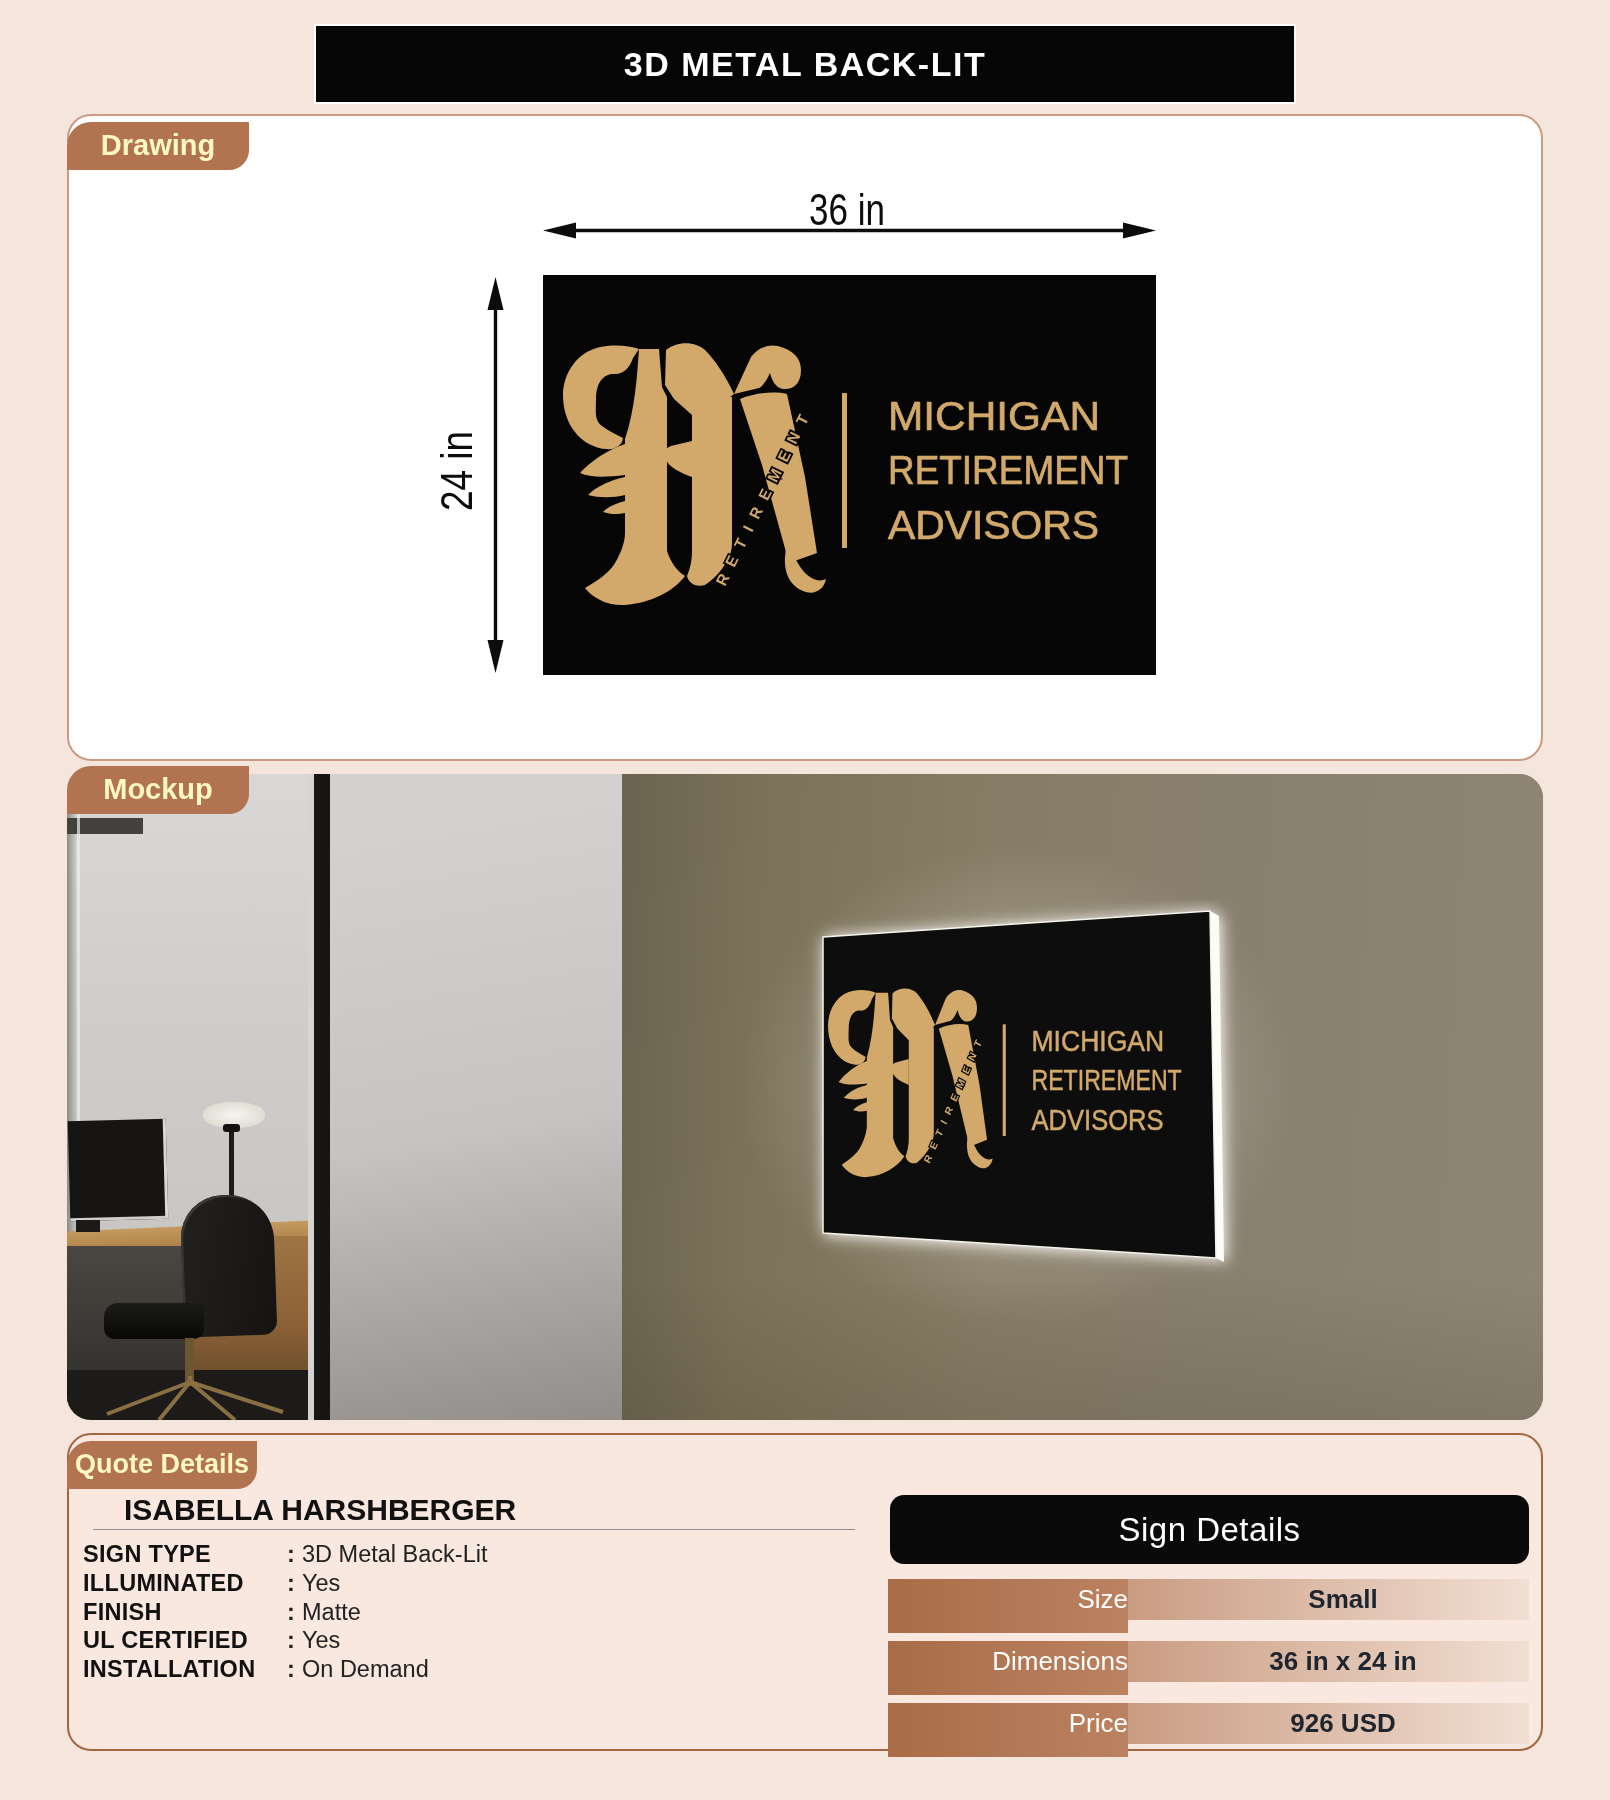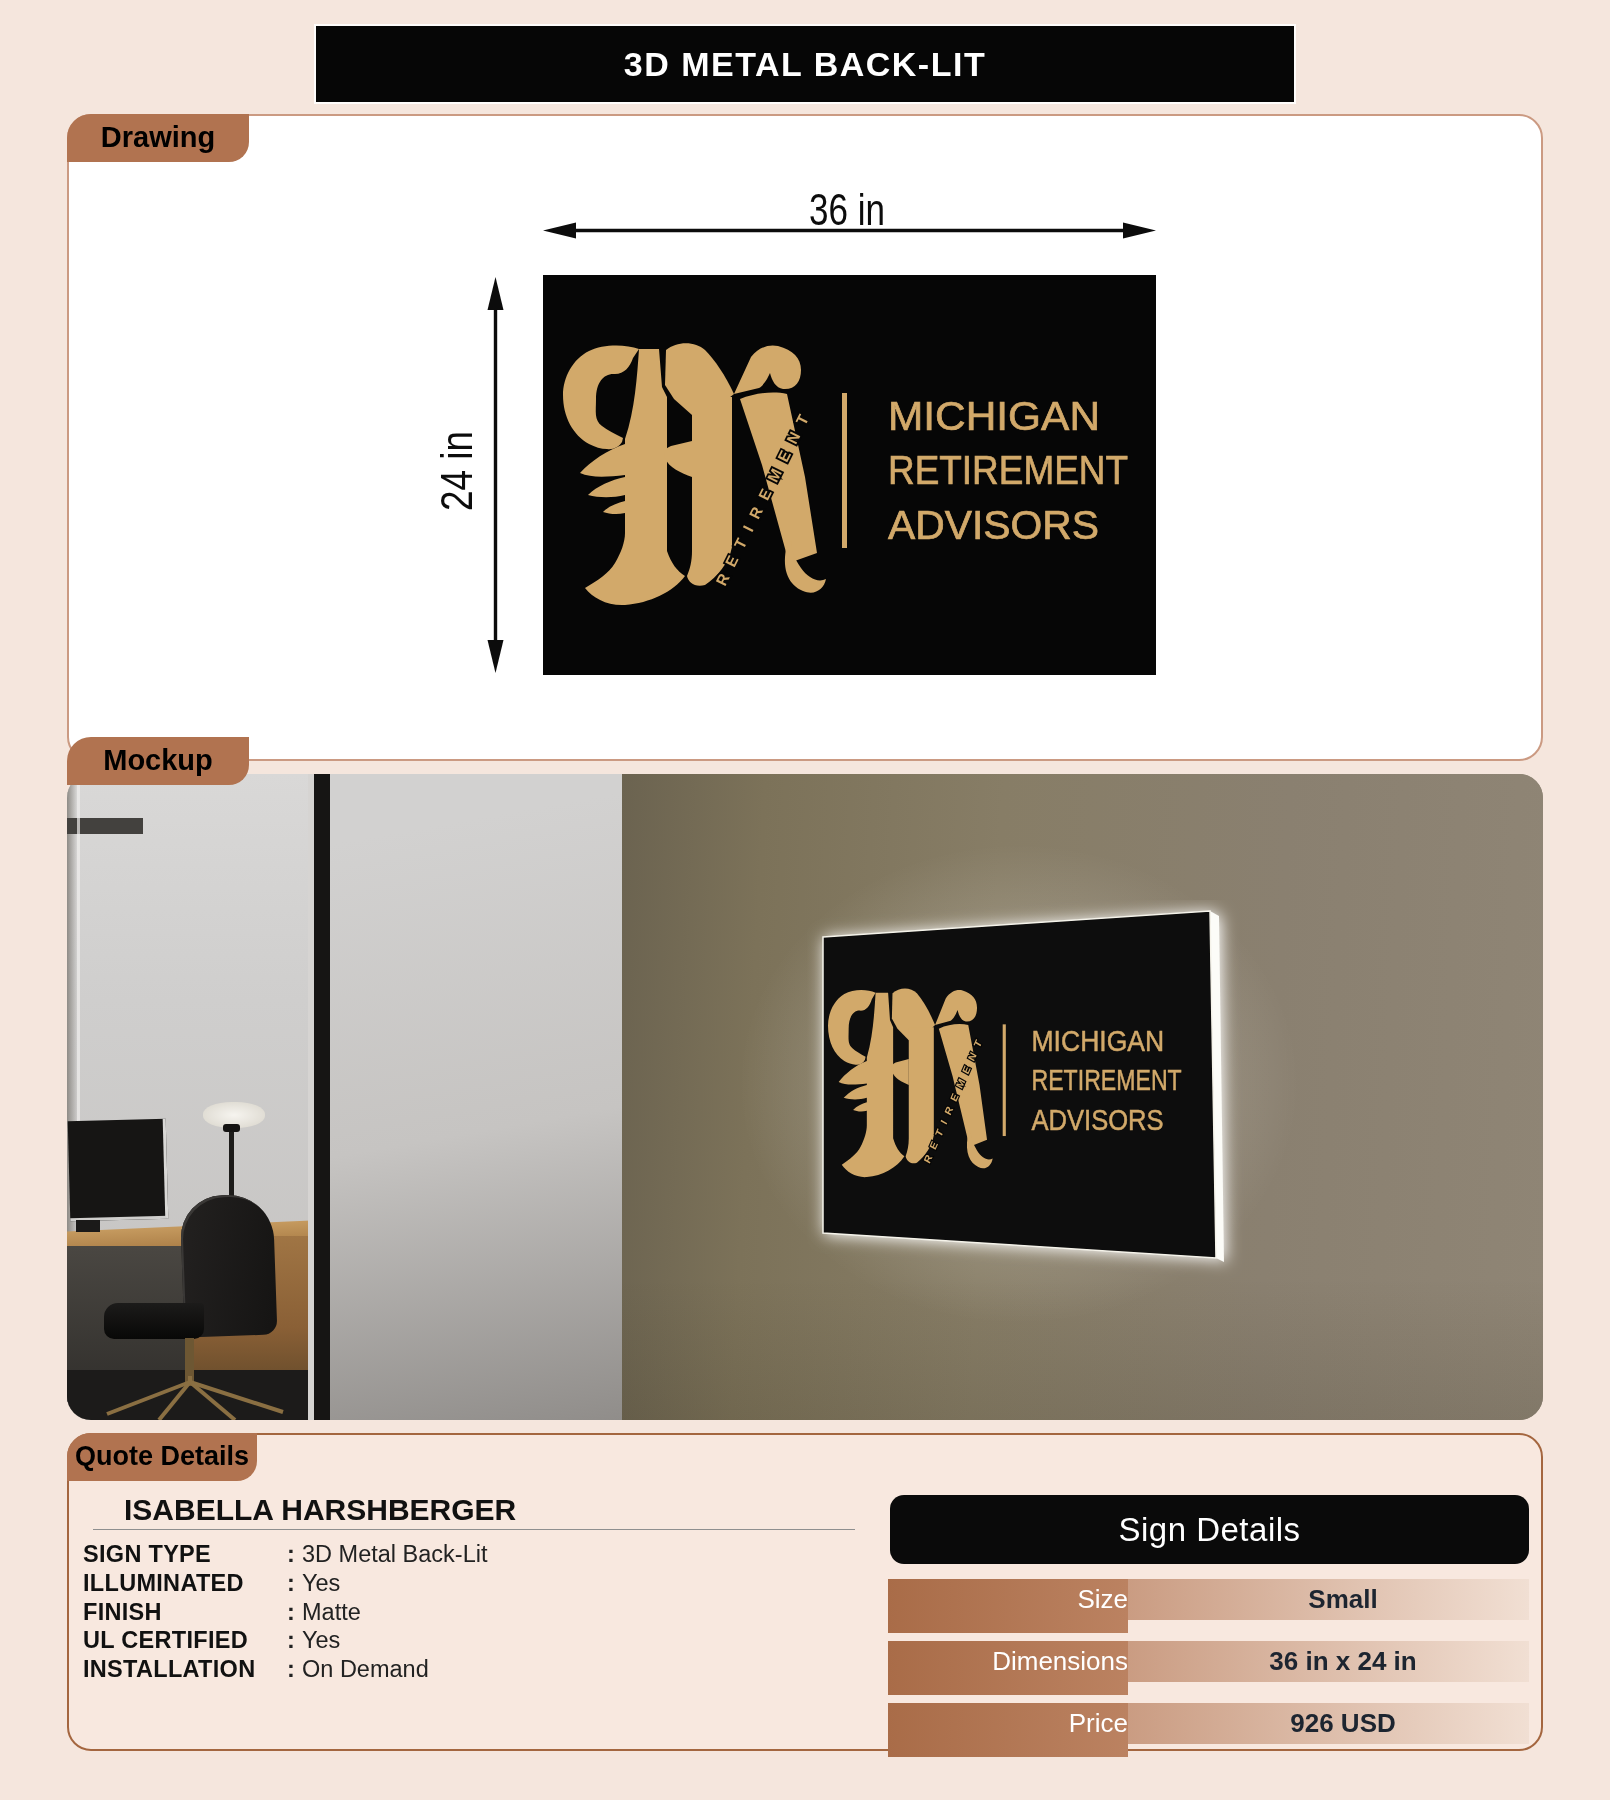--- a/index.html
+++ b/index.html
@@ -1,20 +1,20 @@
 <!DOCTYPE html>
 <html><head>
 <meta charset="utf-8">
 <style>
 * { margin:0; padding:0; box-sizing:border-box; }
 html,body { width:1610px; height:1800px; background:#f5e6dd; font-family:"Liberation Sans", sans-serif; position:relative; overflow:hidden; }
 .abs { position:absolute; }
 .banner { left:316px; top:26px; width:978px; height:76px; background:#060606; outline:2px solid #fffdfb; color:#fff; font-weight:bold; font-size:34px; letter-spacing:1.5px; text-align:center; line-height:76px; }
 .card { border-radius:24px; }
-.tab { background:#b17350; color:#000000; font-weight:bold; font-size:29px; text-align:center; border-radius:24px 0 20px 0; }
+.tab { background:#b17350; color:#fef9c3; font-weight:bold; font-size:29px; text-align:center; border-radius:24px 0 20px 0;margin-top:8px; }
 #drawcard { left:67px; top:114px; width:1476px; height:647px; background:#fff; border:2px solid #cb9a82; }
 #drawtab { left:67px; top:114px; width:182px; height:48px; line-height:46px; }
 #mockcard { left:67px; top:774px; width:1476px; height:646px; border-radius:24px; overflow:hidden; background:#8a8171; }
 #quotecard { left:67px; top:1433px; width:1476px; height:318px; background:#f8e8df; border:2px solid #a4663f; border-radius:24px; }
 #quotetab { left:67px; top:1433px; width:190px; height:48px; line-height:46px; font-size:27px; }
 #signrect { left:543px; top:275px; width:613px; height:400px; background:#060606; }
 #isabella { left:124px; top:1493px; width:700px; font-weight:bold; font-size:30px; letter-spacing:0px; color:#111; }
 #qline { left:93px; top:1529px; width:762px; height:1px; background:#8f8f8f; }
 #qrows { left:83px; top:1540px; font-size:23.5px; color:#222; line-height:28.8px; }
 .qrow b { display:inline-block; width:204px; color:#111; letter-spacing:0.3px; }
@@ -142,21 +142,21 @@
     </defs>
     <g filter="url(#glow)">
       <polygon points="403,11 412,16 417,362 409,358" fill="#fcfcf8"></polygon>
       <polygon points="16,37 403,11 409,358 16,333" fill="#0a0a09" stroke="#f5f3ea" stroke-width="1.5"></polygon>
     </g>
   </svg>
   <svg class="abs" style="left:756px;top:210px;" width="360" height="196" viewBox="0 0 575 272" preserveAspectRatio="none">
     <use href="#mralogo"></use>
   </svg>
 </div>
-<div class="abs tab" style="left:67px;top:737px;width:182px;height:48px;line-height:46px;">Mockup</div>
+<div class="abs tab" style="left:67px;top:758px;width:182px;height:48px;line-height:46px;">Mockup</div>
 
 <div class="abs card" id="quotecard"></div>
 <div class="abs tab" id="quotetab">Quote Details</div>
 <div class="abs" id="isabella">ISABELLA HARSHBERGER</div>
 <div class="abs" id="qline"></div>
 <div class="abs" id="qrows">
   <div class="qrow"><b>SIGN TYPE</b><span class="c">:</span>3D Metal Back-Lit</div>
   <div class="qrow"><b>ILLUMINATED</b><span class="c">:</span>Yes</div>
   <div class="qrow"><b>FINISH</b><span class="c">:</span>Matte</div>
   <div class="qrow"><b>UL CERTIFIED</b><span class="c">:</span>Yes</div>

